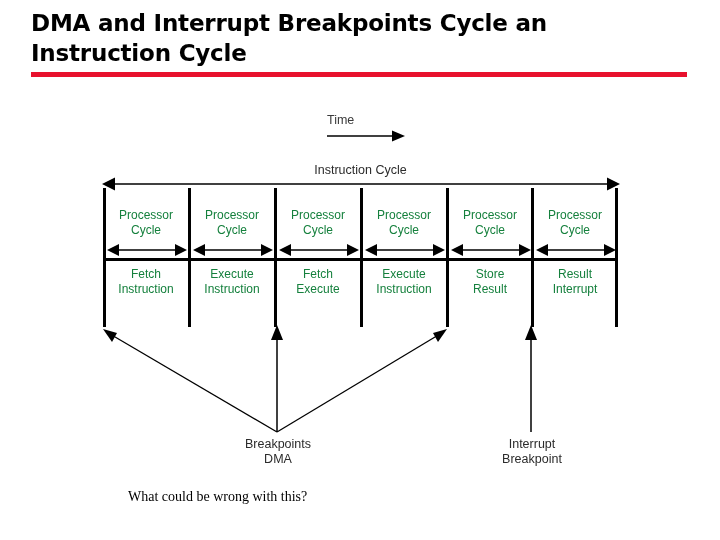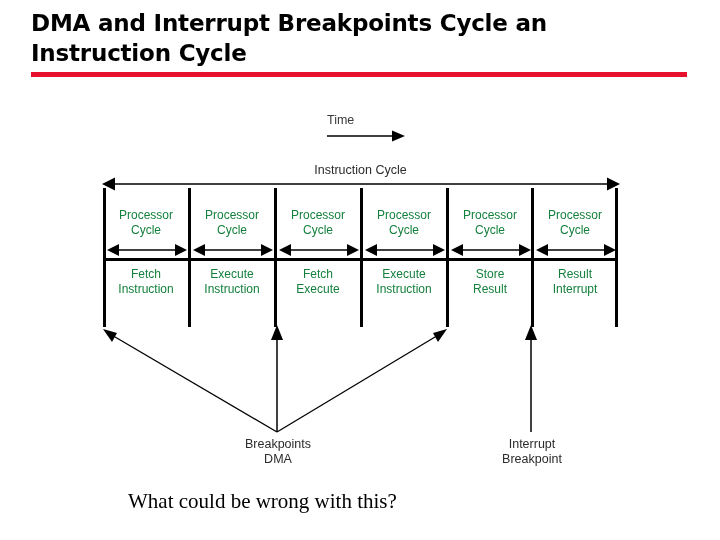--- a/index.html
+++ b/index.html
@@ -126,21 +126,21 @@
   }
   #dma-label { left: 198px; top: 437px; }
   #int-label { left: 452px; top: 437px; }
 
   
   #question {
     position: absolute;
     left: 128px;
     top: 489px;
     font-family: "Liberation Serif", serif;
-    font-size: 21px;
+    font-size: 14px;
     color: #000000;
   }
 </style>
 </head>
 <body>
 
 <div id="slide">
 
   <div id="title">
     <div>DMA and Interrupt Breakpoints Cycle an</div>

